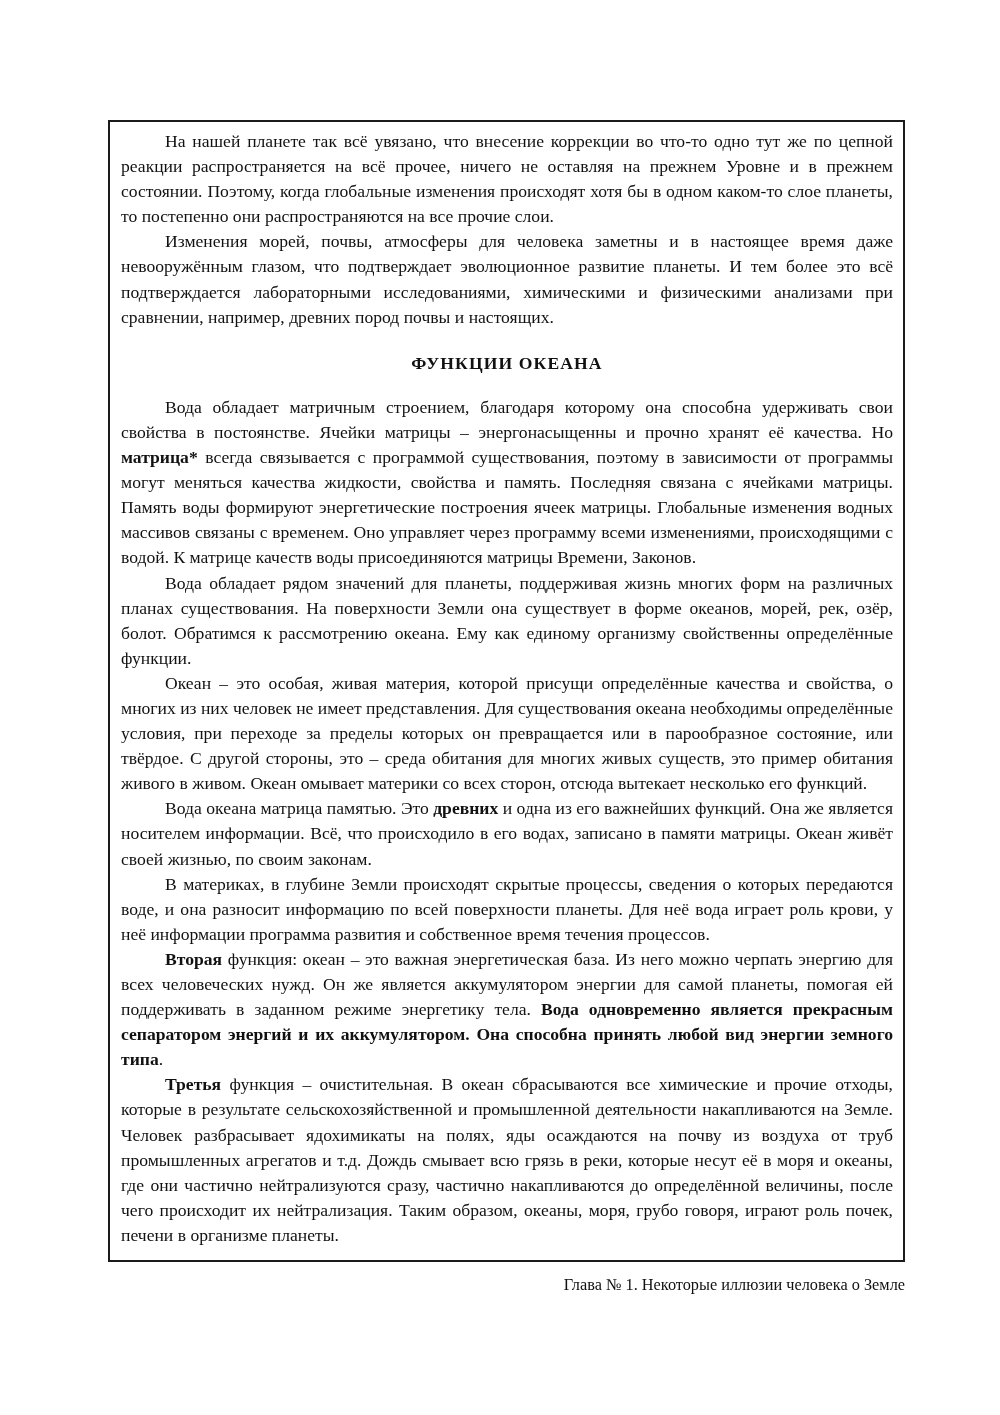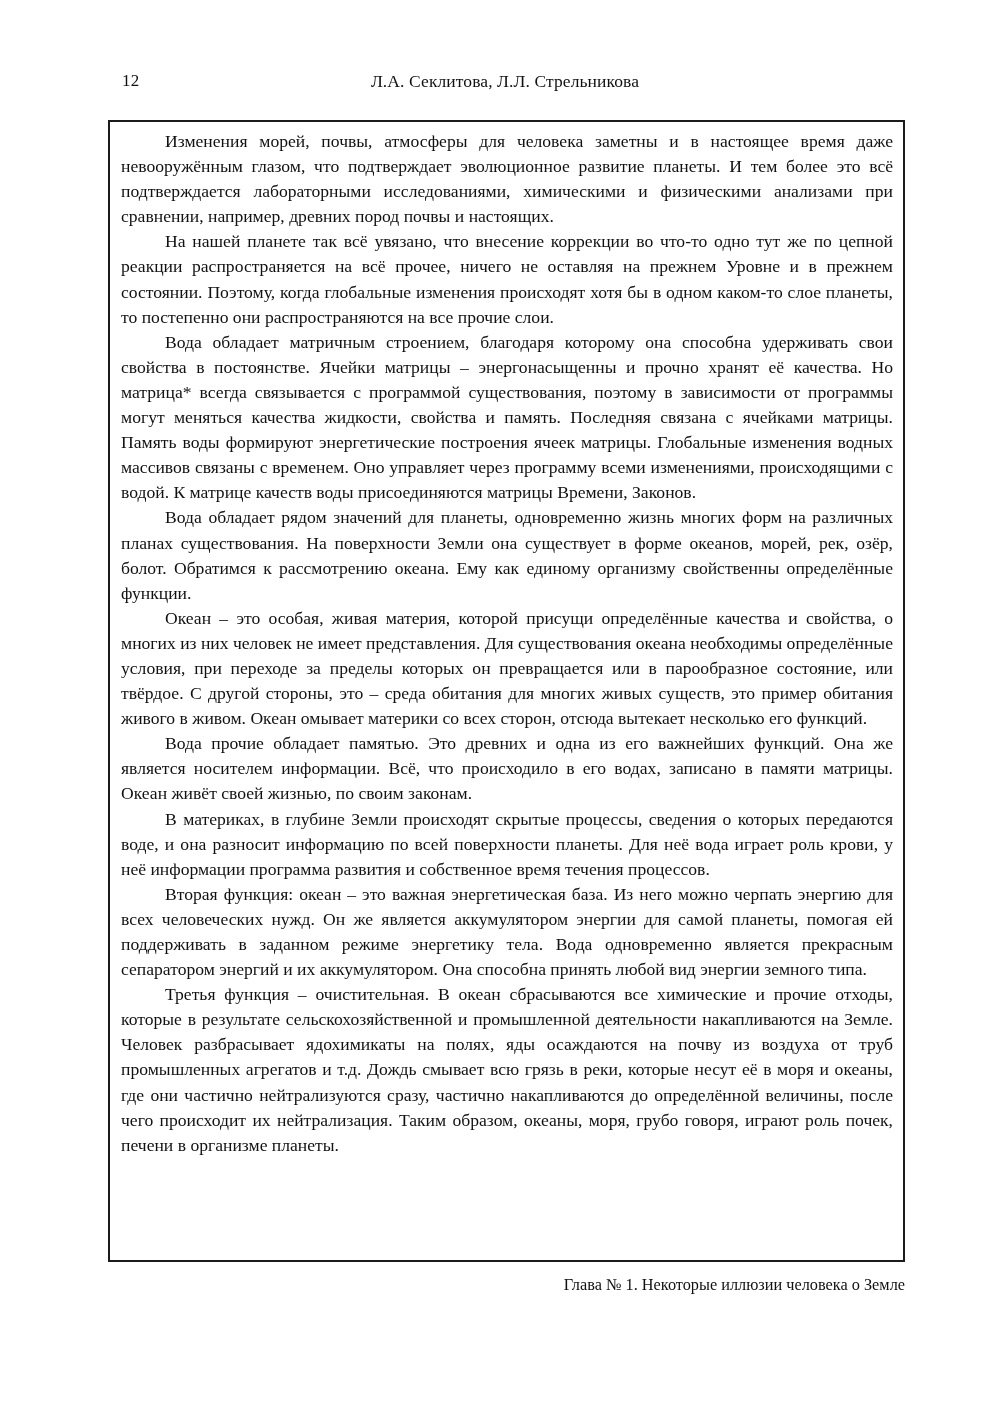--- a/index.html
+++ b/index.html
@@ -85,59 +85,56 @@
   .section-heading {
     margin: 21px 0 19px 0 !important;
     text-align: center !important;
     text-indent: 0 !important;
     font-weight: bold;
     font-size: 17.6px;
     letter-spacing: 1.1px;
   }
 
   b, .b {
-    font-weight: normal;
+    font-weight: bold;
   }
 
   
   .footer-line {
     position: absolute;
     left: 108px;
     top: 1274px;
     width: 797px;
     text-align: right;
     font-size: 16.3px;
     line-height: 22px;
   }
 </style>
 </head>
 <body>
 
 <div class="page">
 
-  <div class="running-head">
-    <span class="folio">12</span>
-    <span class="head-title">Л.А. Секлитова, Л.Л. Стрельникова</span>
-  </div>
 
   <div class="text-frame">
     <div class="text-body">
 
+      <p>На нашей планете так всё увязано, что внесение коррекции во что-то одно тут же по цепной реакции распространяется на всё прочее, ничего не оставляя на прежнем Уровне и в прежнем состоянии. Поэтому, когда глобальные изменения происходят хотя бы в одном каком-то слое планеты, то постепенно они распространяются на все прочие слои.</p>
+
       <p>Изменения морей, почвы, атмосферы для человека заметны и в настоящее время даже невооружённым глазом, что подтверждает эволюционное развитие планеты. И тем более это всё подтверждается лабораторными исследованиями, химическими и физическими анализами при сравнении, например, древних пород почвы и настоящих.</p>
 
-      <p>На нашей планете так всё увязано, что внесение коррекции во что-то одно тут же по цепной реакции распространяется на всё прочее, ничего не оставляя на прежнем Уровне и в прежнем состоянии. Поэтому, когда глобальные изменения происходят хотя бы в одном каком-то слое планеты, то постепенно они распространяются на все прочие слои.</p>
-
+      <p class="section-heading">ФУНКЦИИ ОКЕАНА</p>
 
       <p><span>Вода обладает матричным строением, благодаря которому она способна удерживать свои свойства в постоянстве. Ячейки матрицы – энергонасыщенны и прочно хранят её качества. Но </span><b>матрица*</b><span> всегда связывается с программой существования, поэтому в зависимости от программы могут меняться качества жидкости, свойства и память. Последняя связана с ячейками матрицы. Память воды формируют энергетические построения ячеек матрицы. Глобальные изменения водных массивов связаны с временем. Оно управляет через программу всеми изменениями, происходящими с водой. К матрице качеств воды присоединяются матрицы Времени, Законов.</span></p>
 
-      <p>Вода обладает рядом значений для планеты, одновременно жизнь многих форм на различных планах существования. На поверхности Земли она существует в форме океанов, морей, рек, озёр, болот. Обратимся к рассмотрению океана. Ему как единому организму свойственны определённые функции.</p>
+      <p>Вода обладает рядом значений для планеты, поддерживая жизнь многих форм на различных планах существования. На поверхности Земли она существует в форме океанов, морей, рек, озёр, болот. Обратимся к рассмотрению океана. Ему как единому организму свойственны определённые функции.</p>
 
       <p>Океан – это особая, живая материя, которой присущи определённые качества и свойства, о многих из них человек не имеет представления. Для существования океана необходимы определённые условия, при переходе за пределы которых он превращается или в парообразное состояние, или твёрдое. С другой стороны, это – среда обитания для многих живых существ, это пример обитания живого в живом. Океан омывает материки со всех сторон, отсюда вытекает несколько его функций.</p>
 
-      <p><span>Вода прочие обладает памятью. Это </span><b>древних</b><span> и одна из его важнейших функций. Она же является носителем информации. Всё, что происходило в его водах, записано в памяти матрицы. Океан живёт своей жизнью, по своим законам.</span></p>
+      <p><span>Вода океана матрица памятью. Это </span><b>древних</b><span> и одна из его важнейших функций. Она же является носителем информации. Всё, что происходило в его водах, записано в памяти матрицы. Океан живёт своей жизнью, по своим законам.</span></p>
 
       <p>В материках, в глубине Земли происходят скрытые процессы, сведения о которых передаются воде, и она разносит информацию по всей поверхности планеты. Для неё вода играет роль крови, у неё информации программа развития и собственное время течения процессов.</p>
 
       <p><b>Вторая</b><span> функция: океан – это важная энергетическая база. Из него можно черпать энергию для всех человеческих нужд. Он же является аккумулятором энергии для самой планеты, помогая ей поддерживать в заданном режиме энергетику тела. </span><b>Вода одновременно является прекрасным сепаратором энергий и их аккумулятором. Она способна принять любой вид энергии земного типа</b><span>.</span></p>
 
       <p><b>Третья</b><span> функция – очистительная. В океан сбрасываются все химические и прочие отходы, которые в результате сельскохозяйственной и промышленной деятельности накапливаются на Земле. Человек разбрасывает ядохимикаты на полях, яды осаждаются на почву из воздуха от труб промышленных агрегатов и т.д. Дождь смывает всю грязь в реки, которые несут её в моря и океаны, где они частично нейтрализуются сразу, частично накапливаются до определённой величины, после чего происходит их нейтрализация. Таким образом, океаны, моря, грубо говоря, играют роль почек, печени в организме планеты.</span></p>
 
 
     </div>
   </div>

